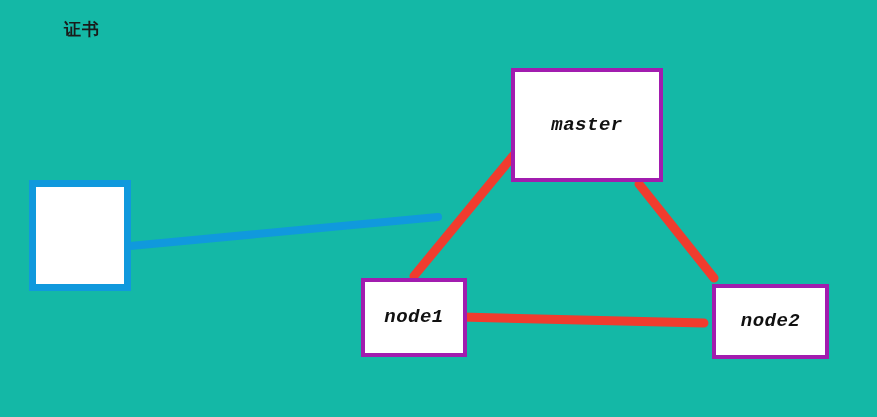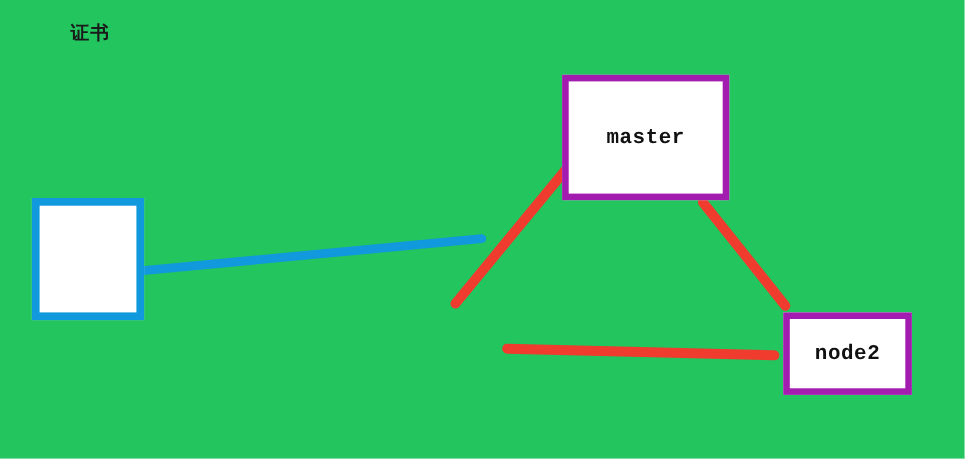--- a/index.html
+++ b/index.html
@@ -7,41 +7,42 @@
     padding: 0;
     background: #ffffff;
   }
   body {
     font-family: "Liberation Sans", sans-serif;
   }
   #canvas {
     position: relative;
     width: 877px;
     height: 417px;
-    background: #22c55e;
+    background: #14b8a6;
     overflow: hidden;
   }
   #edges {
     position: absolute;
     left: 0;
     top: 0;
     width: 877px;
     height: 417px;
     pointer-events: none;
   }
   .node-box {
     position: absolute;
     box-sizing: border-box;
     display: flex;
     align-items: center;
     justify-content: center;
     background: #ffffff;
   }
   .node-box.black {
-    border: 6px solid #a21caf;
+    border: 4px solid #a21caf;
+    font-style: italic;
   }
   .node-box.blue {
     border: 7px solid #1099dd;
   }
   .node-label {
     font-family: "Liberation Mono", "DejaVu Sans Mono", monospace;
     font-size: 19px;
     font-weight: 700;
     color: #111111;
     letter-spacing: 0.5px;
@@ -105,18 +106,21 @@
   </svg>
 
   <div id="cert-box" class="node-box blue">
     <span class="node-label"></span>
   </div>
 
   <div id="master-box" class="node-box black">
     <span class="node-label">master</span>
   </div>
 
+  <div id="node1-box" class="node-box black">
+    <span class="node-label">node1</span>
+  </div>
 
   <div id="node2-box" class="node-box black">
     <span class="node-label">node2</span>
   </div>
 
 </div>
 
 </body></html>

